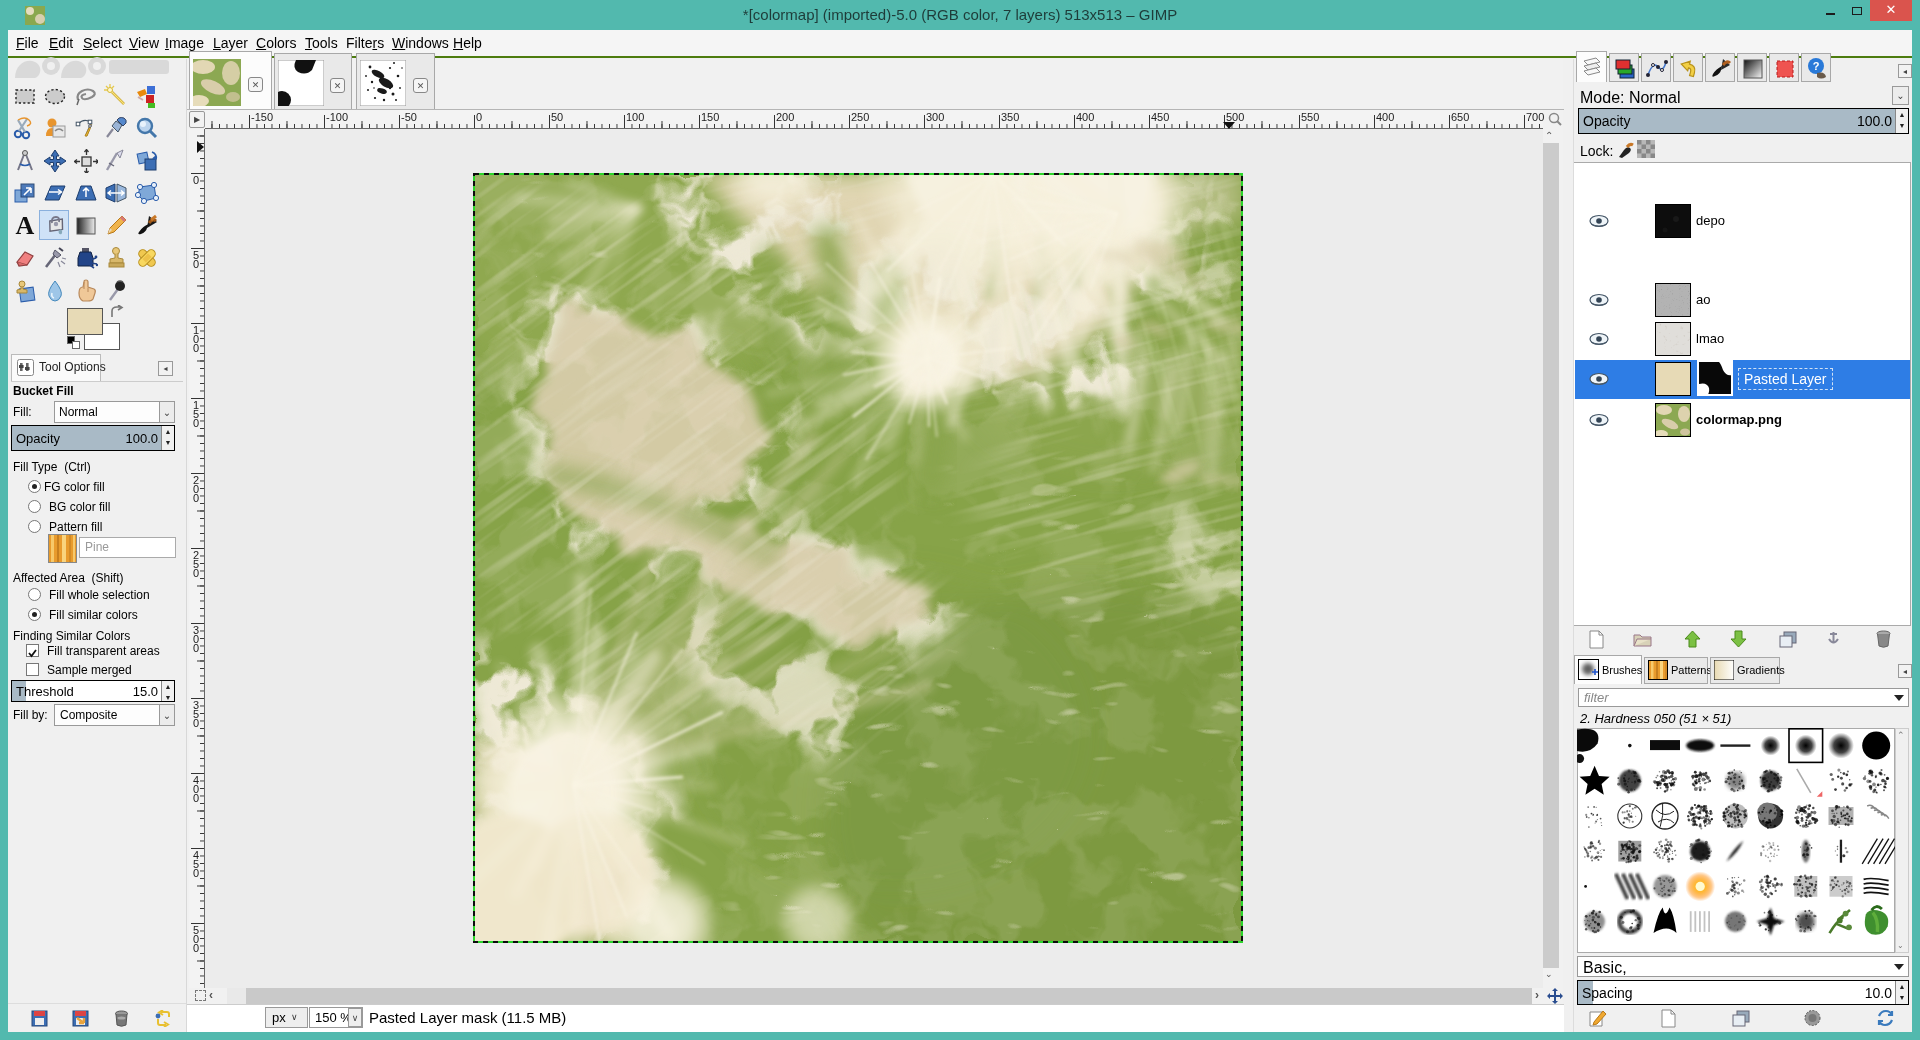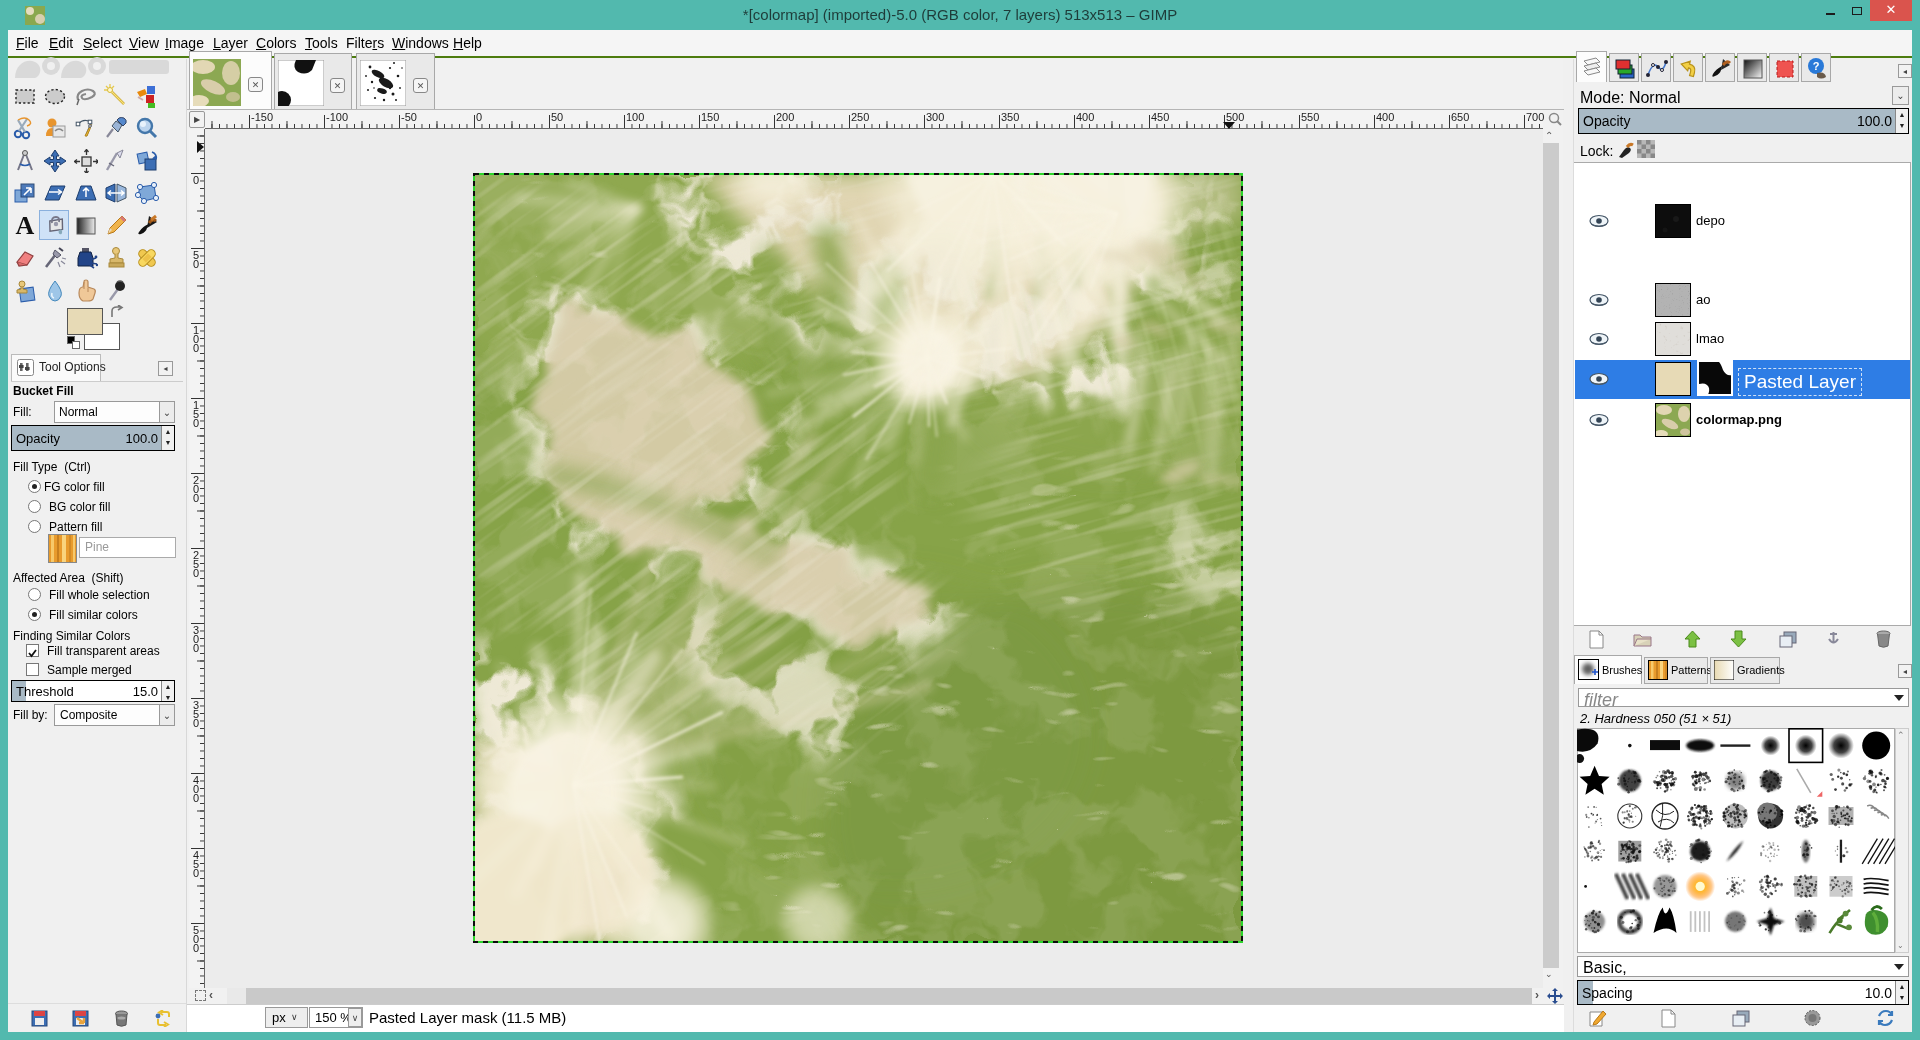--- a/index.html
+++ b/index.html
@@ -971,21 +971,21 @@
         </svg>
 <svg class="thumb" width="36" height="34">
           <rect width="36" height="34" fill="#e7dab6"></rect>
         </svg>
 <svg class="abs" style="left:122px;top:0px;border:2px solid #fff" width="36" height="36">
           <rect width="36" height="36" fill="#080808"></rect>
           <path d="M20 0 L36 0 L36 12 Q28 16 24 8 Q22 2 20 0 Z" fill="#fff"></path>
           <path d="M0 22 Q8 20 10 26 Q11 32 6 36 L0 36 Z" fill="#fff"></path>
           <circle cx="30" cy="4" r="3" fill="#fff"></circle>
         </svg>
-<div class="abs" style="left:163px;top:8px;border:1px dashed #cfe0f5;padding:2px 5px;font-size:19px;color:#fff">Pasted Layer</div>
+<div class="abs" style="left:163px;top:8px;border:1px dashed #cfe0f5;padding:2px 5px;font-size:14px;color:#fff">Pasted Layer</div>
       </div>
       <div class="lrow abs" style="left:1px;top:340px;width:335px;height:39.5px">
         <svg class="abs" style="left:14px;top:14px" width="20" height="14">
           <ellipse cx="10" cy="7" rx="9" ry="5.5" fill="#eef4f8" stroke="#456" stroke-width="1.2"></ellipse>
           <circle cx="10" cy="7" r="2.8" fill="#345"></circle>
           <path d="M2 10 Q10 14 18 10" stroke="#456" fill="none"></path>
         </svg>
         <div style="position:absolute;left:80px;top:4px">
           <svg style="border:1px solid #000;display:block" width="36" height="34">
             <rect width="36" height="34" fill="#8CA852"></rect>
@@ -1049,21 +1049,21 @@
             <stop offset="0" stop-color="#e8d9b0"></stop>
             <stop offset="1" stop-color="#fff"></stop>
           </linearGradient>
         </defs>
         <rect width="20" height="20" fill="url(#dg2)" stroke="#000"></rect>
       </svg>
   <div class="lbl" style="left:163px;top:605px;font-size:11px">Gradients</div>
   <div class="ddbtn" style="left:324px;top:605px;width:14px;height:14px;font-size:8px;line-height:13px;">◂</div>
 
   <div class="abs" style="left:4px;top:629px;width:331px;height:19px;background:#fff;border:1px solid #999"></div>
-  <div class="lbl" style="left:10px;top:631px;font-style:italic;color:#888;font-size:18px">filter</div>
+  <div class="lbl" style="left:10px;top:631px;font-style:italic;color:#888;font-size:13px">filter</div>
   <svg class="abs" style="left:320px;top:636px" width="10" height="6">
         <path d="M0 0 L10 0 L5 6 Z" fill="#222"></path>
       </svg>
   <div class="lbl" style="left:6px;top:652px;font-style:italic;font-size:13px">2. Hardness 050 (51 × 51)</div>
 
   <div class="abs" style="left:3px;top:669px;width:318px;height:225px;background:#fff;border:1px solid #aaa"></div>
   <svg class="abs" style="left:3px;top:669px" width="318" height="225" viewBox="0 0 318 225">
         <defs>
           <filter id="bl1">
             <feGaussianBlur stdDeviation="1.2"></feGaussianBlur>

